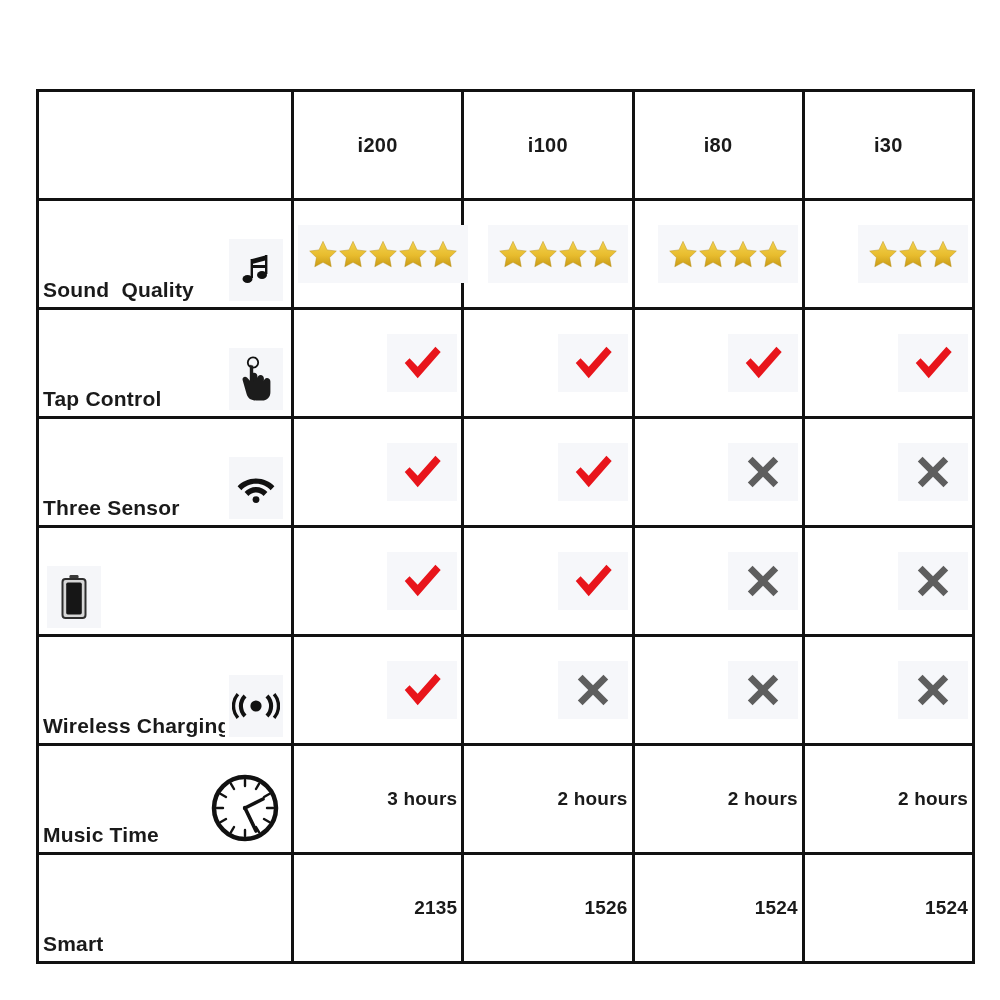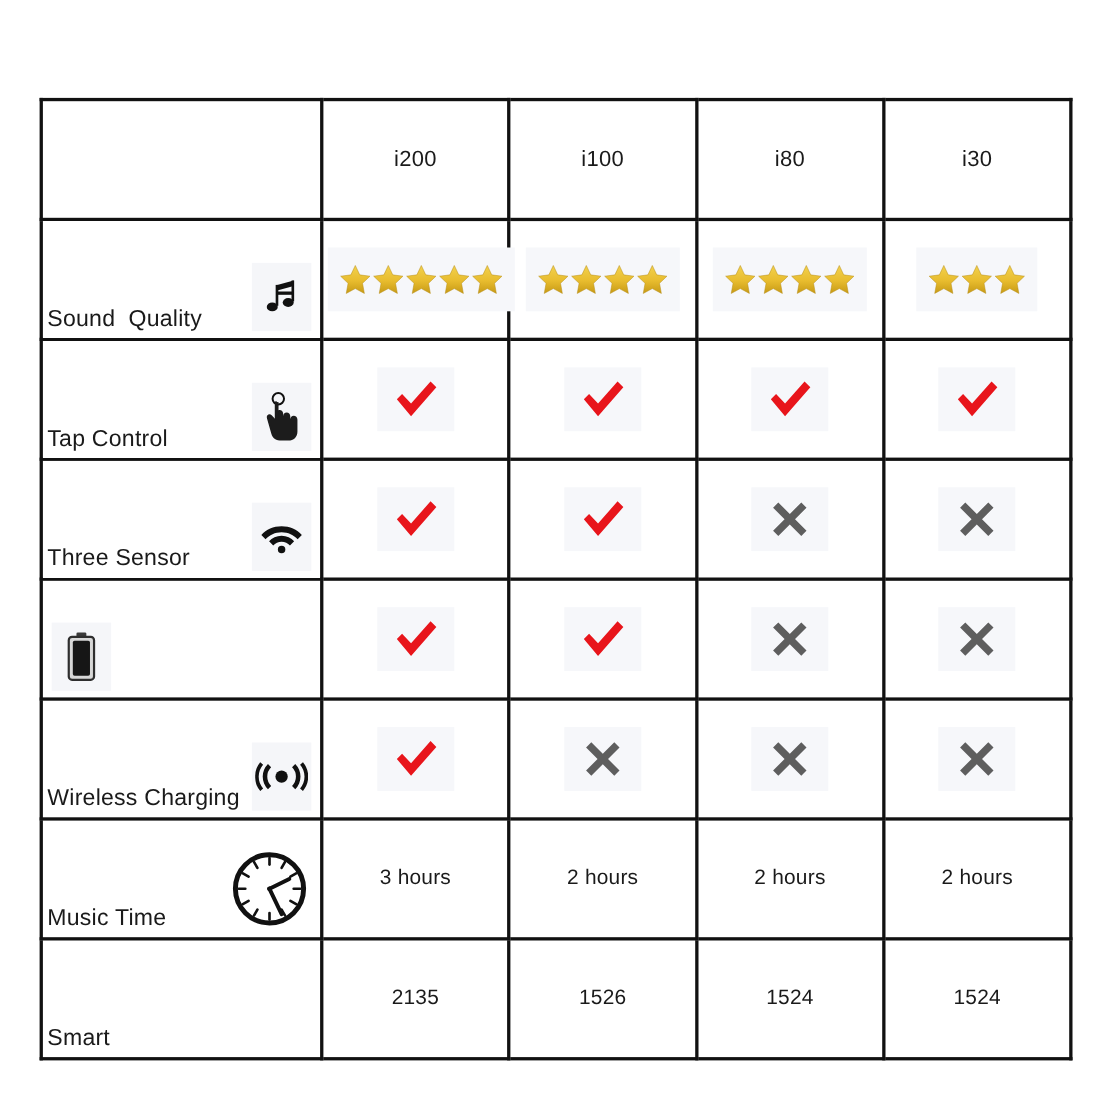--- a/index.html
+++ b/index.html
@@ -28,20 +28,21 @@
   }
   #spec-table col.label-col { width: 255px; }
   #spec-table col.model-col { width: 170.25px; }
 
   #spec-table td {
     border: 3px solid #111111;
     height: 98px;
     padding: 4px;
     vertical-align: middle;
     background: #ffffff;
+    font-weight: bold;
   }
 
   
   .hdr-blank { }
   .hdr-model {
     text-align: center;
     font-size: 20px;
     color: #1a1a1a;
     letter-spacing: 0.3px;
   }
@@ -75,21 +76,21 @@
     height: 62px;
     background: #f5f6f9;
     display: flex;
     align-items: center;
     justify-content: center;
     margin-left: 4px;
   }
   .label-icon-box.clock { background: transparent; width: 76px; height: 76px; }
 
   
-  .val-cell { text-align: center; }
+  .val-cell { text-align: right; }
   .val-text {
     font-size: 19px;
     color: #1a1a1a;
     letter-spacing: 0.2px;
   }
   .badge {
     display: inline-flex;
     align-items: center;
     justify-content: center;
     background: #f6f7fa;

